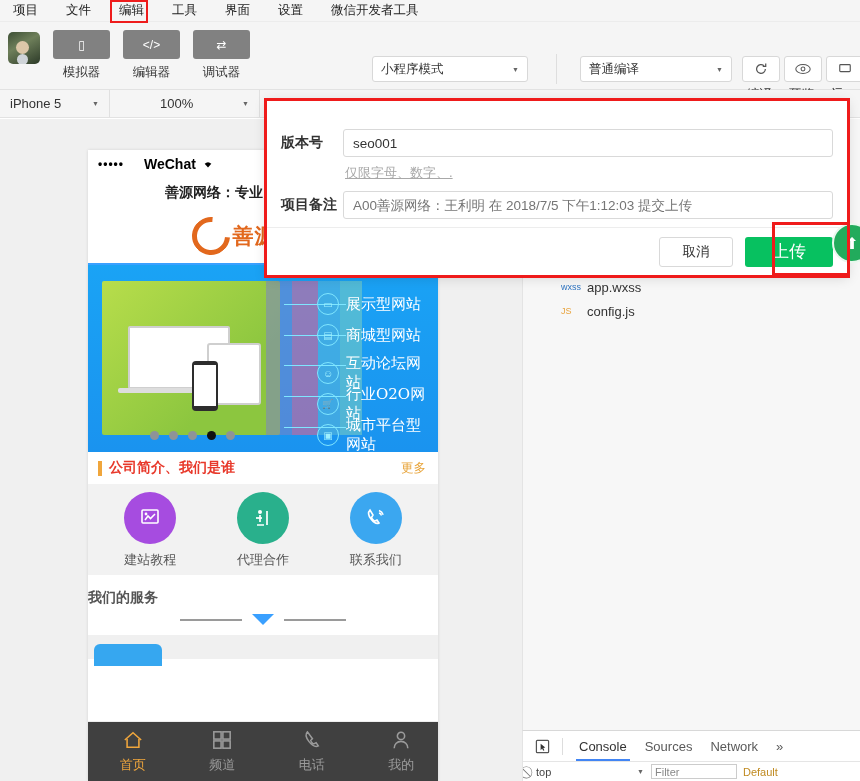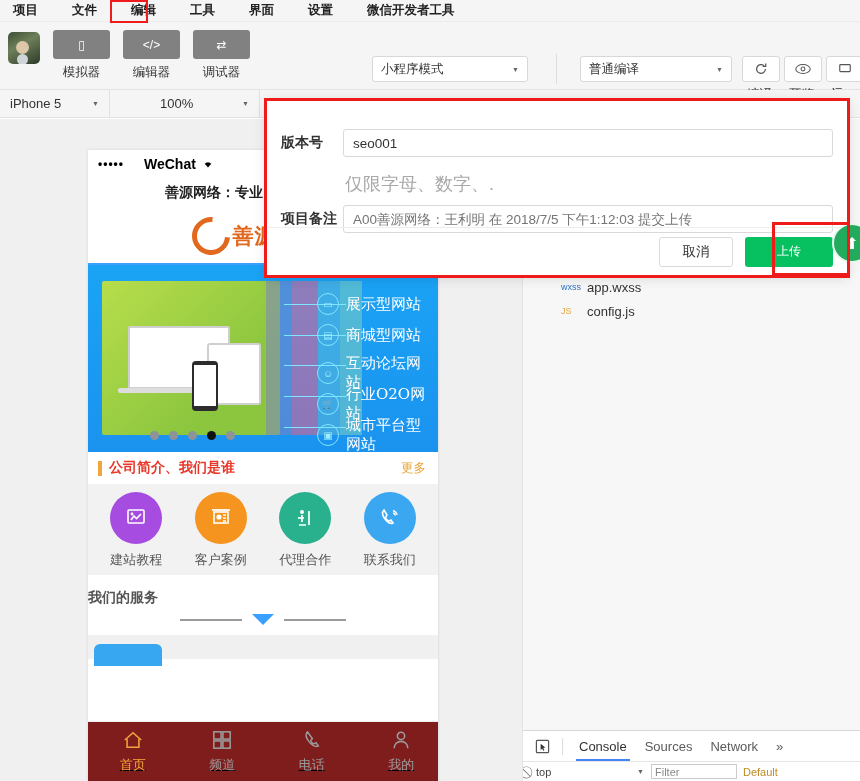--- a/index.html
+++ b/index.html
@@ -9,22 +9,22 @@
     font-family: "Liberation Sans", "DejaVu Sans", sans-serif;
     background: #ffffff;
     overflow: hidden;
     position: relative;
     -webkit-font-smoothing: antialiased;
   }
 
   
   #menubar {
     height: 22px; background:#f5f5f5; border-bottom:1px solid #ececec;
-    display:flex; align-items:center; padding-left:4px; gap:16px;
-    position:relative; z-index:5;font-weight:bold;
+    display:flex; align-items:center; padding-left:4px; gap:10px;
+    position:relative; z-index:5;
   }
   .menu-item {
     font-size:12.5px; color:#222; padding:2px 9px; cursor:default; white-space:nowrap;
   }
   #menu-highlight {
     position:absolute; left:110px; top:0px; width:38px; height:23px;
     border:2px solid #ee1c1c; z-index:6; pointer-events:none;
   }
 
   
@@ -207,22 +207,22 @@
   #services { background:#fff; padding:14px 0 10px 0; text-align:left; }
   #svc-title { font-size:14px; color:#555; font-weight:bold; }
   #svc-deco { display:flex; align-items:center; justify-content:center; gap:10px; margin-top:7px; }
   .svc-line{ width:62px; height:2px; background:#9a9a9a;}
   .svc-tri{ width:0;height:0;border-left:11px solid transparent;border-right:11px solid transparent;border-top:11px solid #3aa0ff;}
   #svc-strip { height:24px; background:#f0f0f0; margin-top:10px; position:relative;}
   #svc-strip:after{content:"";position:absolute;left:6px;top:9px;width:68px;height:22px;background:#36a7f0;border-radius:6px 6px 0 0;}
 
   
   #tabbar {
-    position:absolute; left:0; bottom:0; width:358px; height:60px; background:#7f1d1d;
-    border-top:1px solid #eee; display:flex;text-decoration:underline;
+    position:absolute; left:0; bottom:0; width:358px; height:60px; background:#404040;
+    border-top:1px solid #eee; display:flex;
   }
   .tab-item{ flex:1; display:flex; flex-direction:column; align-items:center; justify-content:center; gap:3px;}
   .tab-ico{ font-size:21px; color:#9b9b9b; line-height:1; }
   .tab-lbl{ font-size:13px; color:#9b9b9b; }
   .tab-item.active .tab-ico, .tab-item.active .tab-lbl { color:#f0a63c; }
 
   
   #right-col {
     position:absolute; left:522px; top:0; width:338px; height:662px;
     background:#f7f7f7; border-left:1px solid #e4e4e4;
@@ -260,34 +260,34 @@
   }
   .d-row { display:flex; align-items:flex-start; padding:0 14px; }
   #d-row1 { padding-top:28px; }
   .d-label { width:62px; font-size:14px; color:#333; font-weight:bold; padding-top:5px; text-align:left; }
   .d-field { flex:1; }
   .d-input {
     width:100%; height:28px; border:1px solid #d9d9d9; border-radius:3px;
     font-size:13.5px; color:#333; padding:0 9px; outline:none;
     font-family:"Liberation Sans", sans-serif; background:#fff;
   }
-  .d-hint { font-size:18px; color:#a8a8a8; margin:15px 0 0 2px; }
+  .d-hint { font-size:13px; color:#a8a8a8; margin:7px 0 0 2px;text-decoration:underline; }
   #d-row2 { padding-top:9px; }
   #d-footer {
     position:absolute; left:0; right:0; bottom:0; height:48px;
     border-top:1px solid #ededed; display:flex; align-items:center;
     justify-content:flex-end; padding-right:14px; gap:12px;
   }
   #btn-cancel {
     width:74px; height:30px; background:#fff; border:1px solid #d9d9d9; border-radius:3px;
     font-size:13.5px; color:#333; display:flex;align-items:center;justify-content:center;
   }
   #btn-upload {
     width:88px; height:30px; background:#07c160; border:none; border-radius:3px;
-    font-size:12px; color:#fff; display:flex;align-items:center;justify-content:center;
+    font-size:17px; color:#fff; display:flex;align-items:center;justify-content:center;
   }
 
   
   .anno { position:absolute; border:3px solid #ef1b1b; z-index:40; pointer-events:none; }
   #anno-dialog { left:264px; top:98px; width:586px; height:180px; }
   #anno-upload { left:772px; top:222px; width:78px; height:54px; }
 
   
   #green-fab {
     position:absolute; right:-12px; top:104px; width:40px; height:40px; border-radius:50%;
@@ -479,31 +479,20 @@
           <div class="g-circle" style="background:#a64ce0">
             <svg width="24" height="24" viewBox="0 0 24 24">
                 <rect x="4" y="4" width="16" height="13" rx="1" fill="none" stroke="#fff" stroke-width="1.6"></rect>
                 <path d="M7 14l3-4 2.5 2.5L17 8" fill="none" stroke="#fff" stroke-width="1.6"></path>
                 <circle cx="8" cy="8" r="1.4" fill="#fff"></circle>
               </svg>
           </div>
           <span class="g-lbl">建站教程</span>
         </div>
         <div class="g-item">
-          <div class="g-circle" style="background:#f5941f">
-            <svg width="24" height="24" viewBox="0 0 24 24">
-                <path d="M3 4h18" stroke="#fff" stroke-width="1.8"></path>
-                <rect x="5" y="6" width="14" height="11" fill="none" stroke="#fff" stroke-width="1.6"></rect>
-                <circle cx="10" cy="11" r="2.6" fill="#fff"></circle>
-                <path d="M14 9h3M14 12h3M14 15h3" stroke="#fff" stroke-width="1.4"></path>
-              </svg>
-          </div>
-          <span class="g-lbl">客户案例</span>
-        </div>
-        <div class="g-item">
           <div class="g-circle" style="background:#29b08c">
             <svg width="24" height="24" viewBox="0 0 24 24">
                 <circle cx="9" cy="6" r="2" fill="#fff"></circle>
                 <path d="M9 9v7M6 19h7M16 5v14" stroke="#fff" stroke-width="1.7" fill="none"></path>
                 <path d="M5 12h6" stroke="#fff" stroke-width="1.7"></path>
               </svg>
           </div>
           <span class="g-lbl">代理合作</span>
         </div>
         <div class="g-item">

